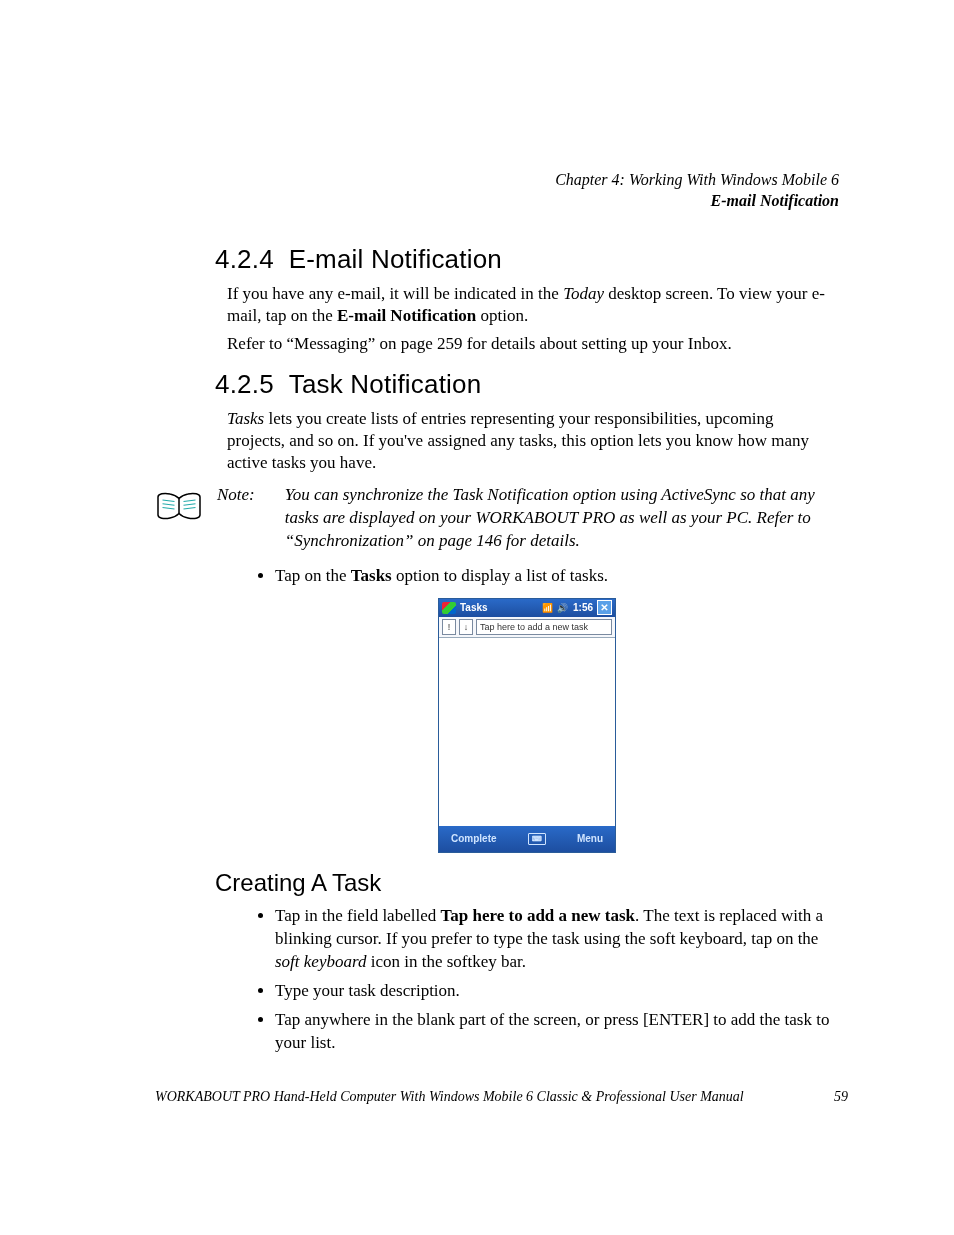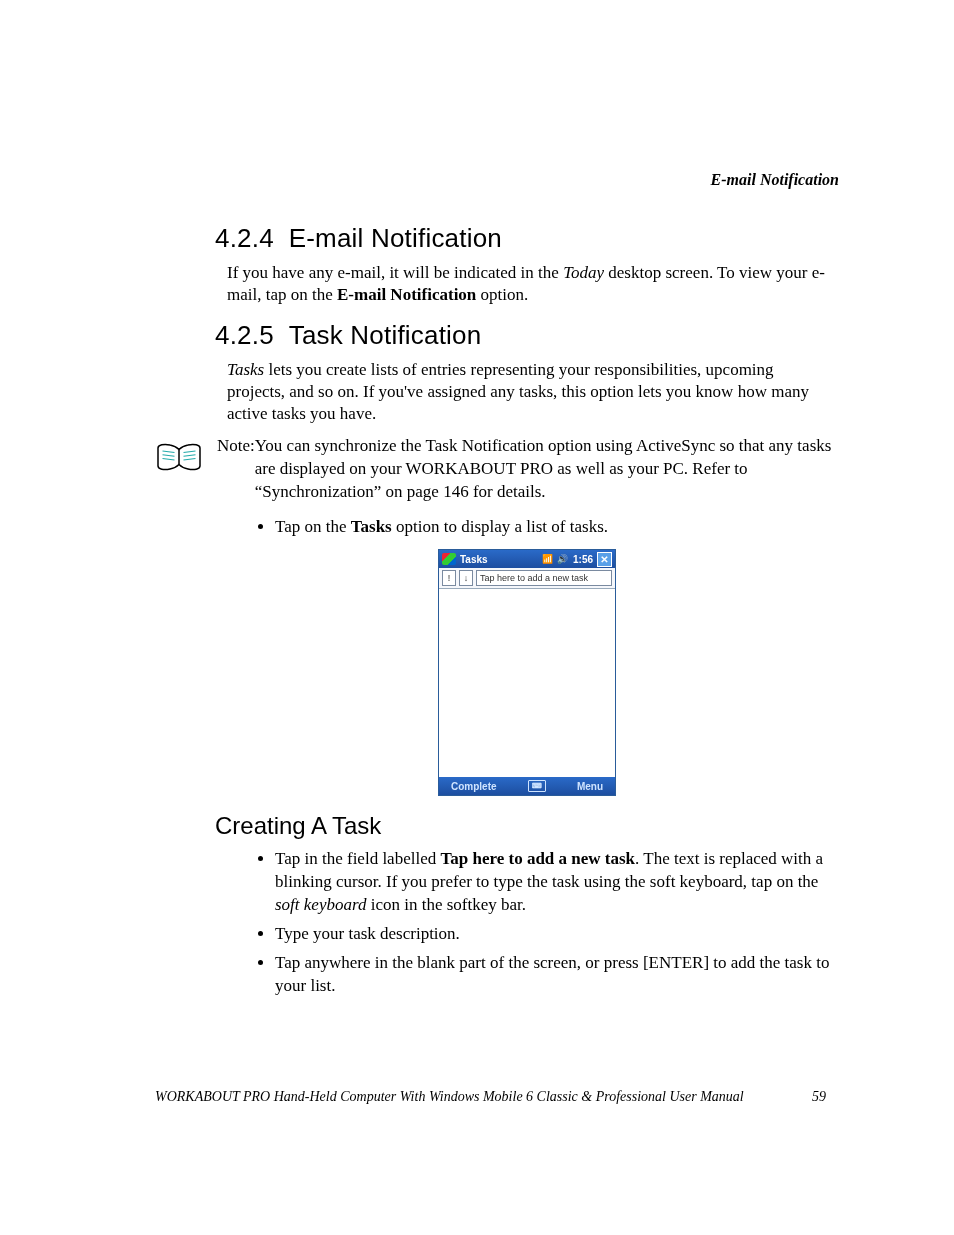--- a/index.html
+++ b/index.html
@@ -54,24 +54,25 @@
     align-items: flex-start;
     margin: 10px 0 12px -60px;
     gap: 14px;
   }
   .note-icon {
     flex: 0 0 48px;
     height: 40px;
     margin-top: 2px;
   }
   .note-text {
+    font-style: italic;
     font-size: 17px;
     line-height: 1.35;
     display: flex;
-    gap: 0;
+    gap: 30px;
     justify-content: space-between;
   }
   .note-text .label {
     font-weight: normal;
     flex: 0 0 auto;
   }
   ul.bul {
     list-style: disc;
     margin: 8px 0 10px 0;
     padding-left: 60px;
@@ -146,21 +147,21 @@
     display: flex;
     align-items: center;
   }
   .device .body-area {
     height: 188px;
     background: #fff;
   }
   .softbar {
     background: linear-gradient(#2a6ac8, #1d4ea0);
     color: #cfe4ff;
-    height: 18px;
+    height: 26px;
     display: flex;
     align-items: center;
     justify-content: space-between;
     padding: 0 12px;
     font-weight: bold;
     font-size: 10px;
   }
   .softbar .kbd {
     width: 16px; height: 10px;
     border: 1px solid #cfe4ff;
@@ -168,48 +169,50 @@
     font-size: 7px;
     display: flex;
     align-items: center;
     justify-content: center;
     color: #cfe4ff;
   }
   .footer {
     position: absolute;
     bottom: 130px;
     left: 155px;
-    right: 128px;
+    right: 106px;
     font-style: italic;
     font-size: 14px;
     display: flex;
     justify-content: space-between;
     align-items: baseline;
   }
   .footer .pnum {
     font-weight: normal;
     font-style: italic;
   }
 </style>
 </head>
 <body>
 
 <div class="page">
   <div class="hdr">
+    <div>Chapter  4:  Working With Windows Mobile 6</div>
     <div class="sub">E-mail Notification</div>
   </div>
 
   <div class="content">
 
     <h2 class="section">
       <span>4.2.4</span>&nbsp;&nbsp;<span>E-mail Notification</span>
     </h2>
     <p class="body">
       <span>If you have any e-mail, it will be indicated in the </span><em>Today</em><span> desktop screen. To view your e-mail, tap on the </span><strong>E-mail Notification</strong><span> option.</span>
     </p>
+    <p class="body">Refer to “Messaging” on page 259 for details about setting up your Inbox.</p>
 
     <h2 class="section">
       <span>4.2.5</span>&nbsp;&nbsp;<span>Task Notification</span>
     </h2>
     <p class="body">
       <em>Tasks</em><span> lets you create lists of entries representing your responsibilities, upcoming projects, and so on. If you've assigned any tasks, this option lets you know how many active tasks you have.</span>
     </p>
 
     <div class="note-row">
       <svg class="note-icon" viewBox="0 0 64 48">

